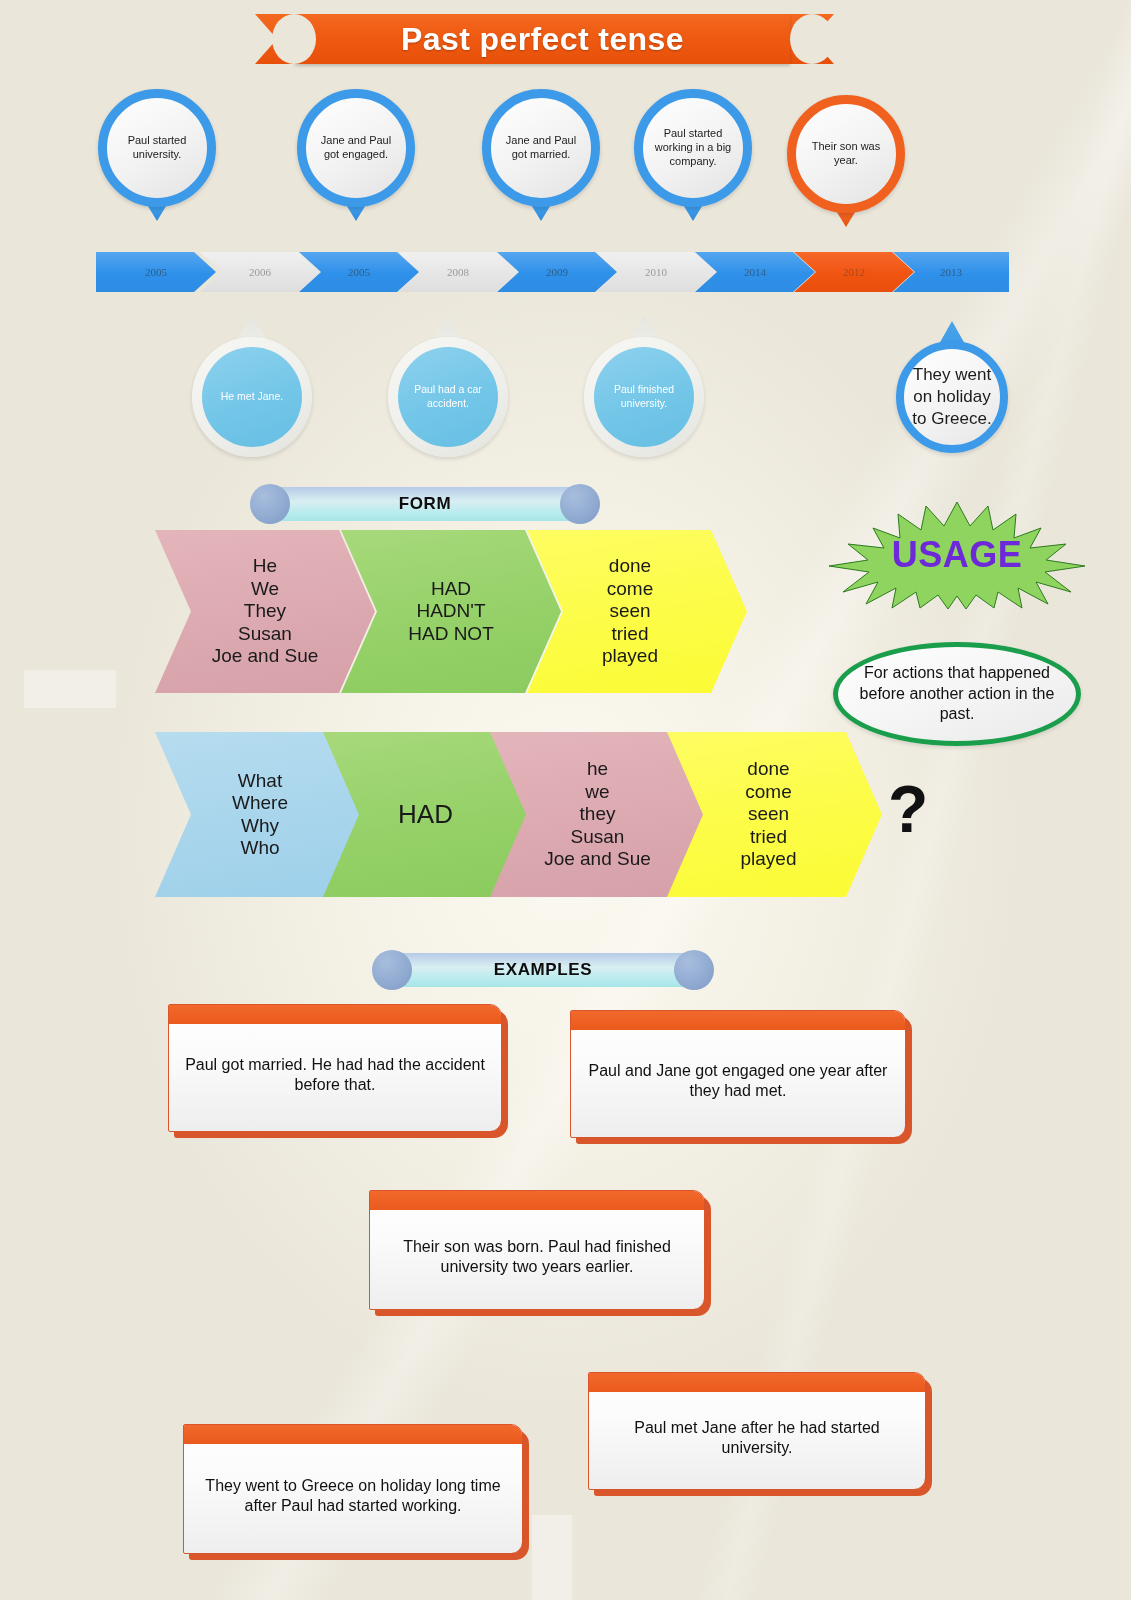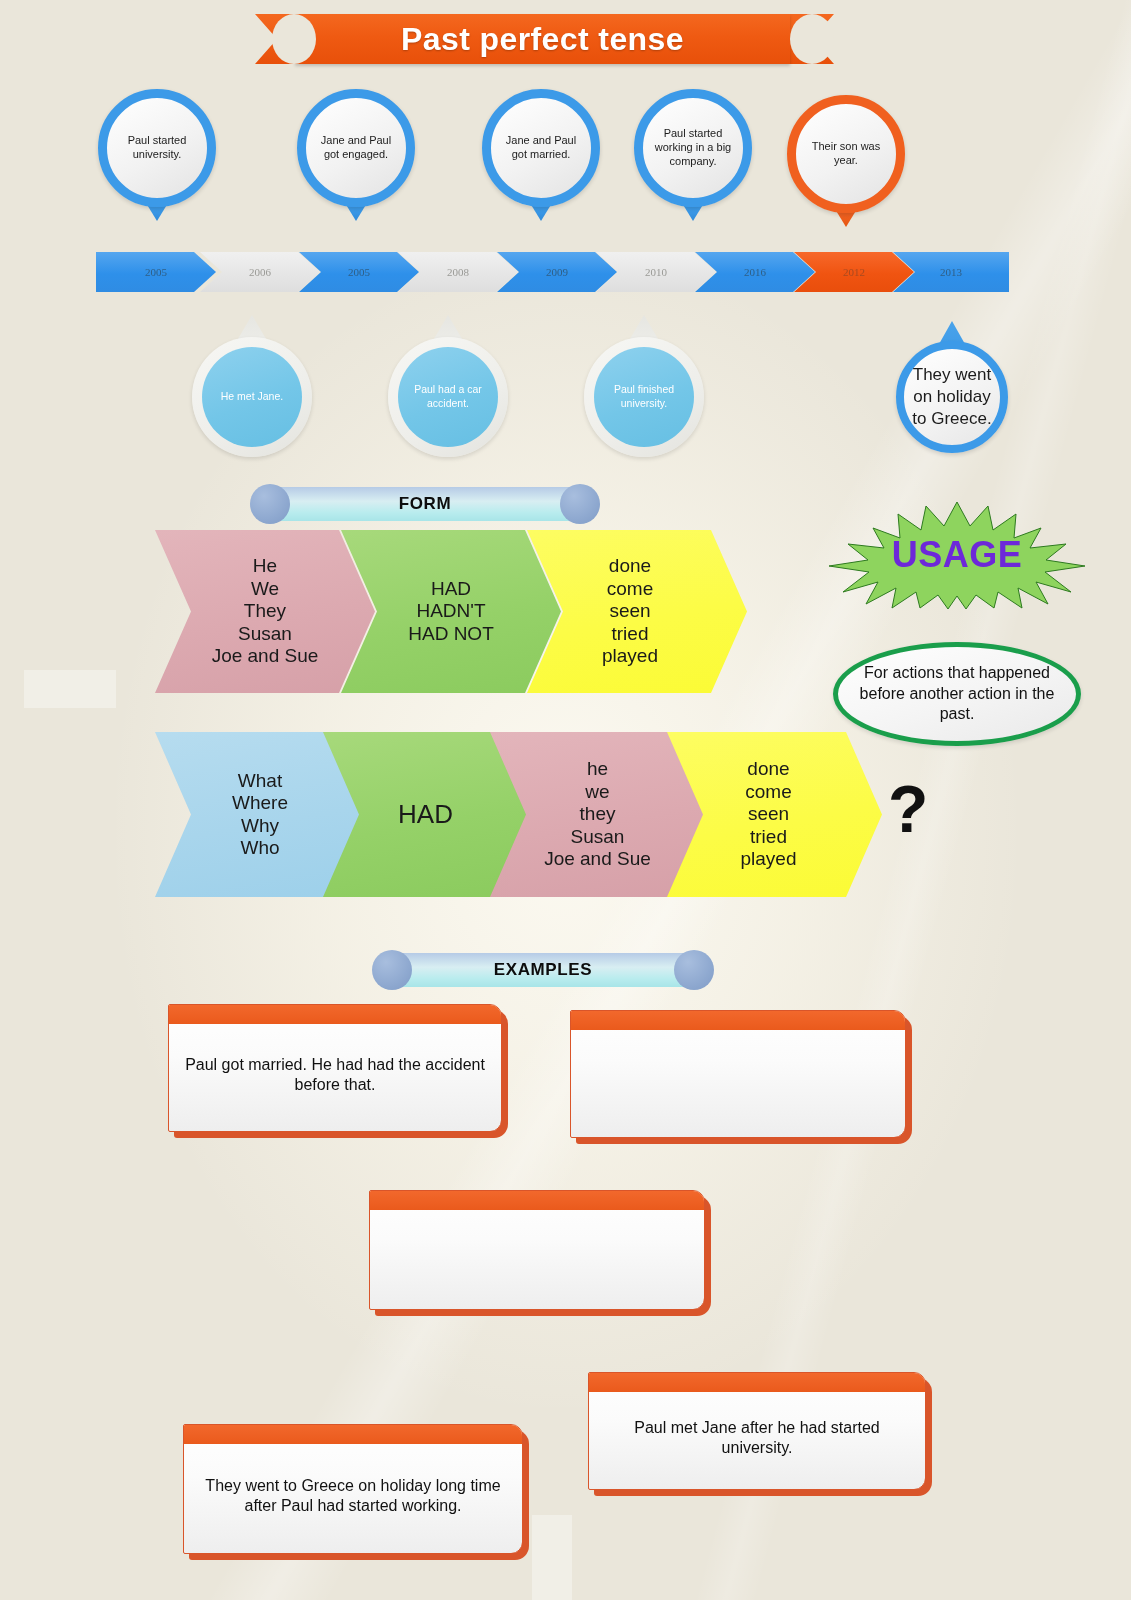--- a/index.html
+++ b/index.html
@@ -253,21 +253,21 @@
   <div class="chev gray" style="left:302px;width:120px;">
       <span>2008</span>
     </div>
   <div class="chev blue" style="left:401px;width:120px;">
       <span>2009</span>
     </div>
   <div class="chev gray" style="left:500px;width:120px;">
       <span>2010</span>
     </div>
   <div class="chev blue" style="left:599px;width:120px;">
-      <span>2016</span>
+      <span>2014</span>
     </div>
   <div class="chev orange" style="left:698px;width:120px;">
       <span>2012</span>
     </div>
   <div class="chev blue last" style="left:797px;width:116px;">
       <span>2013</span>
     </div>
 </div>
 
 <div class="bub" style="left:192px;top:337px;">
@@ -380,26 +380,28 @@
   <div class="shadow"></div>
   <div class="body">
     <div class="hdr"></div>
     <p>Paul got married. He had had the accident before that.</p>
   </div>
 </div>
 <div class="card" style="left:570px;top:1010px;width:336px;height:128px;">
   <div class="shadow"></div>
   <div class="body">
     <div class="hdr"></div>
+    <p>Paul and Jane got engaged one year after they had met.</p>
   </div>
 </div>
 <div class="card" style="left:369px;top:1190px;width:336px;height:120px;">
   <div class="shadow"></div>
   <div class="body">
     <div class="hdr"></div>
+    <p>Their son was born. Paul had finished university two years earlier.</p>
   </div>
 </div>
 <div class="card" style="left:183px;top:1424px;width:340px;height:130px;">
   <div class="shadow"></div>
   <div class="body">
     <div class="hdr"></div>
     <p>They went to Greece on holiday long time after Paul had started working.</p>
   </div>
 </div>
 <div class="card" style="left:588px;top:1372px;width:338px;height:118px;">

